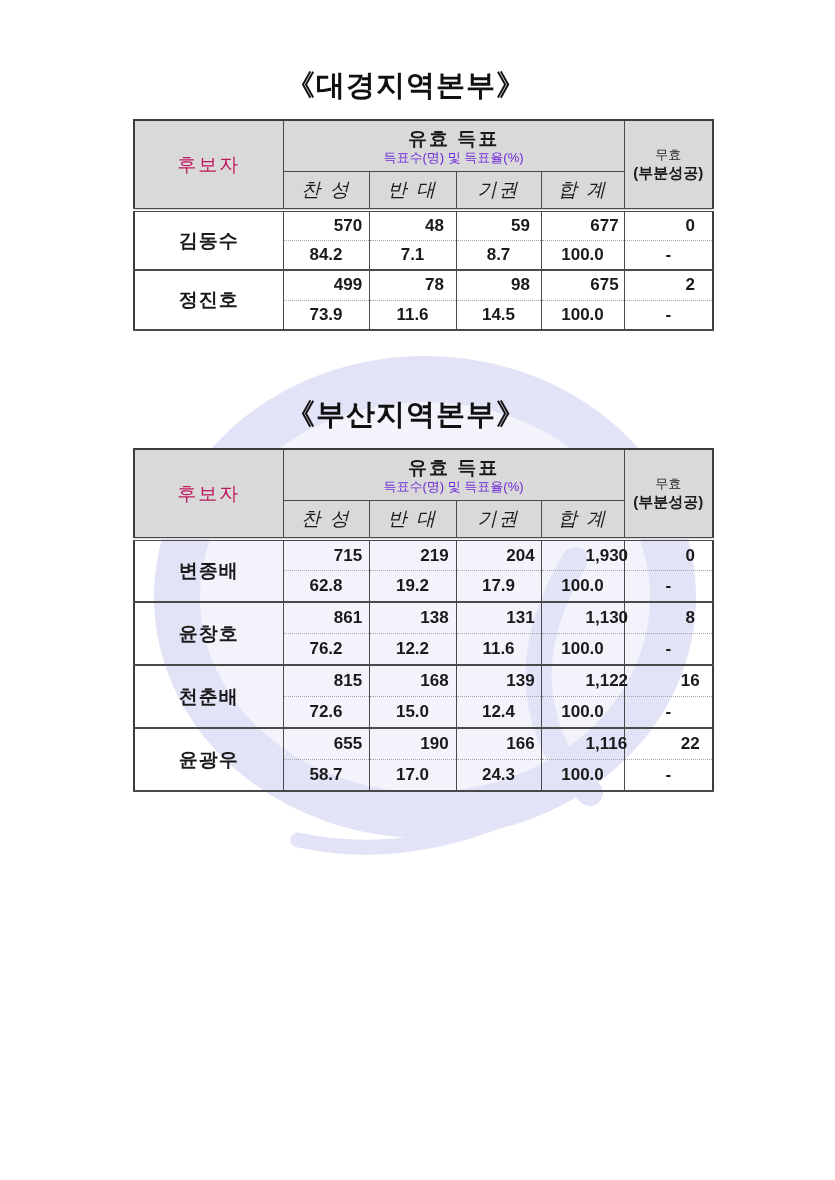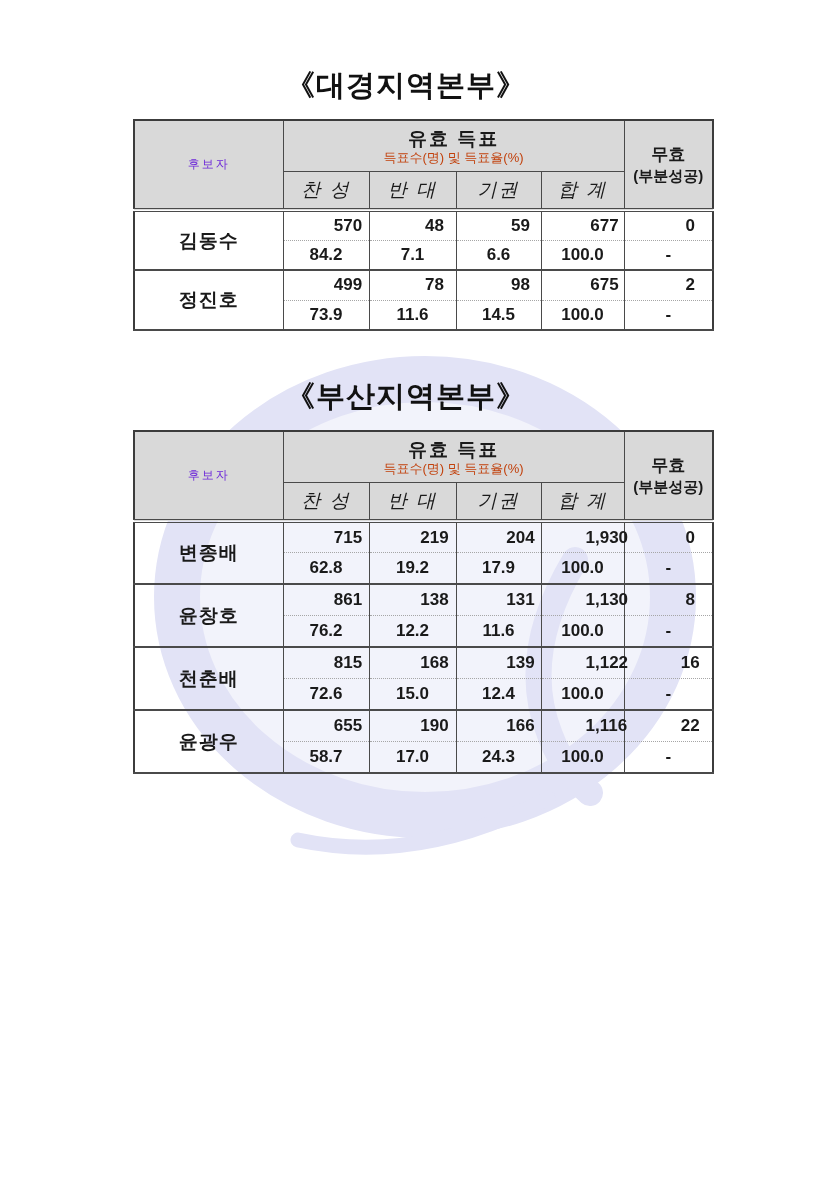--- a/index.html
+++ b/index.html
@@ -20,21 +20,21 @@
   .content { position: absolute; left: 0; top: 0; width: 812px; z-index: 1; }
 
   .doc-title {
     text-align: center;
     font-size: 29px;
     font-weight: bold;
     letter-spacing: 1px;
     color: #111;
   }
   .title-1 { margin-top: 66px; }
-  .title-2 { margin-top: 46px; }
+  .title-2 { margin-top: 64px; }
 
   table.vote {
     margin: 13px 0 0 133px;
     width: 579px;
     table-layout: fixed;
     border-collapse: collapse;
     border: 2px solid #3c3c3c;
     background: transparent;
   }
   col.c-cand { width: 149px; }
@@ -49,26 +49,26 @@
     border-right: 1px solid #4a4a4a;
     text-align: center;
     vertical-align: middle;
     padding: 0;
   }
   thead th { background: #d9d9d9; font-weight: normal; }
   thead { border-bottom: 4px double #4a4a4a; }
   tr.h-top { height: 51px; }
   tr.h-sub { height: 39px; font-style: italic; }
 
-  .cand-head { font-size: 12px; letter-spacing: 2px; color: #6d28d9; }
+  .cand-head { font-size: 19px; letter-spacing: 2px; color: #be185d; }
   .valid-head { border-bottom: 1px solid #4a4a4a; }
   .valid-main { font-size: 19px; font-weight: bold; letter-spacing: 2px; line-height: 1.25; padding-top: 4px; }
-  .valid-sub  { font-size: 13px; font-weight: normal; color: #c2410c; line-height: 1.2; padding-bottom: 3px; }
+  .valid-sub  { font-size: 13px; font-weight: normal; color: #6d28d9; line-height: 1.2; padding-bottom: 3px; }
   .sub-col { font-size: 19px; letter-spacing: 2px; font-weight: normal; }
-  .invalid-line1 { font-size: 17px; font-weight: bold; line-height: 1.3; }
+  .invalid-line1 { font-size: 13px; font-weight: normal; line-height: 1.3; }
   .invalid-line2 { font-size: 15px; font-weight: bold; line-height: 1.2; }
 
   tbody tr { height: 30px; }
   .tbl-busan tbody tr { height: 31.5px; }
   td.name {
     font-size: 19px; font-weight: bold; letter-spacing: 1px;
     border-bottom: 2px solid #4a4a4a;
     margin-left: 32px;
   }
   td.num { font-size: 17px; font-weight: bold; }
@@ -123,21 +123,21 @@
         <td rowspan="2" class="name">김동수</td>
         <td class="num">570</td>
         <td class="num">48</td>
         <td class="num">59</td>
         <td class="num">677</td>
         <td class="num">0</td>
       </tr>
       <tr class="pct-row">
         <td class="num">84.2</td>
         <td class="num">7.1</td>
-        <td class="num">6.6</td>
+        <td class="num">8.7</td>
         <td class="num">100.0</td>
         <td class="num">-</td>
       </tr>
       <tr class="count-row">
         <td rowspan="2" class="name">정진호</td>
         <td class="num">499</td>
         <td class="num">78</td>
         <td class="num">98</td>
         <td class="num">675</td>
         <td class="num">2</td>

